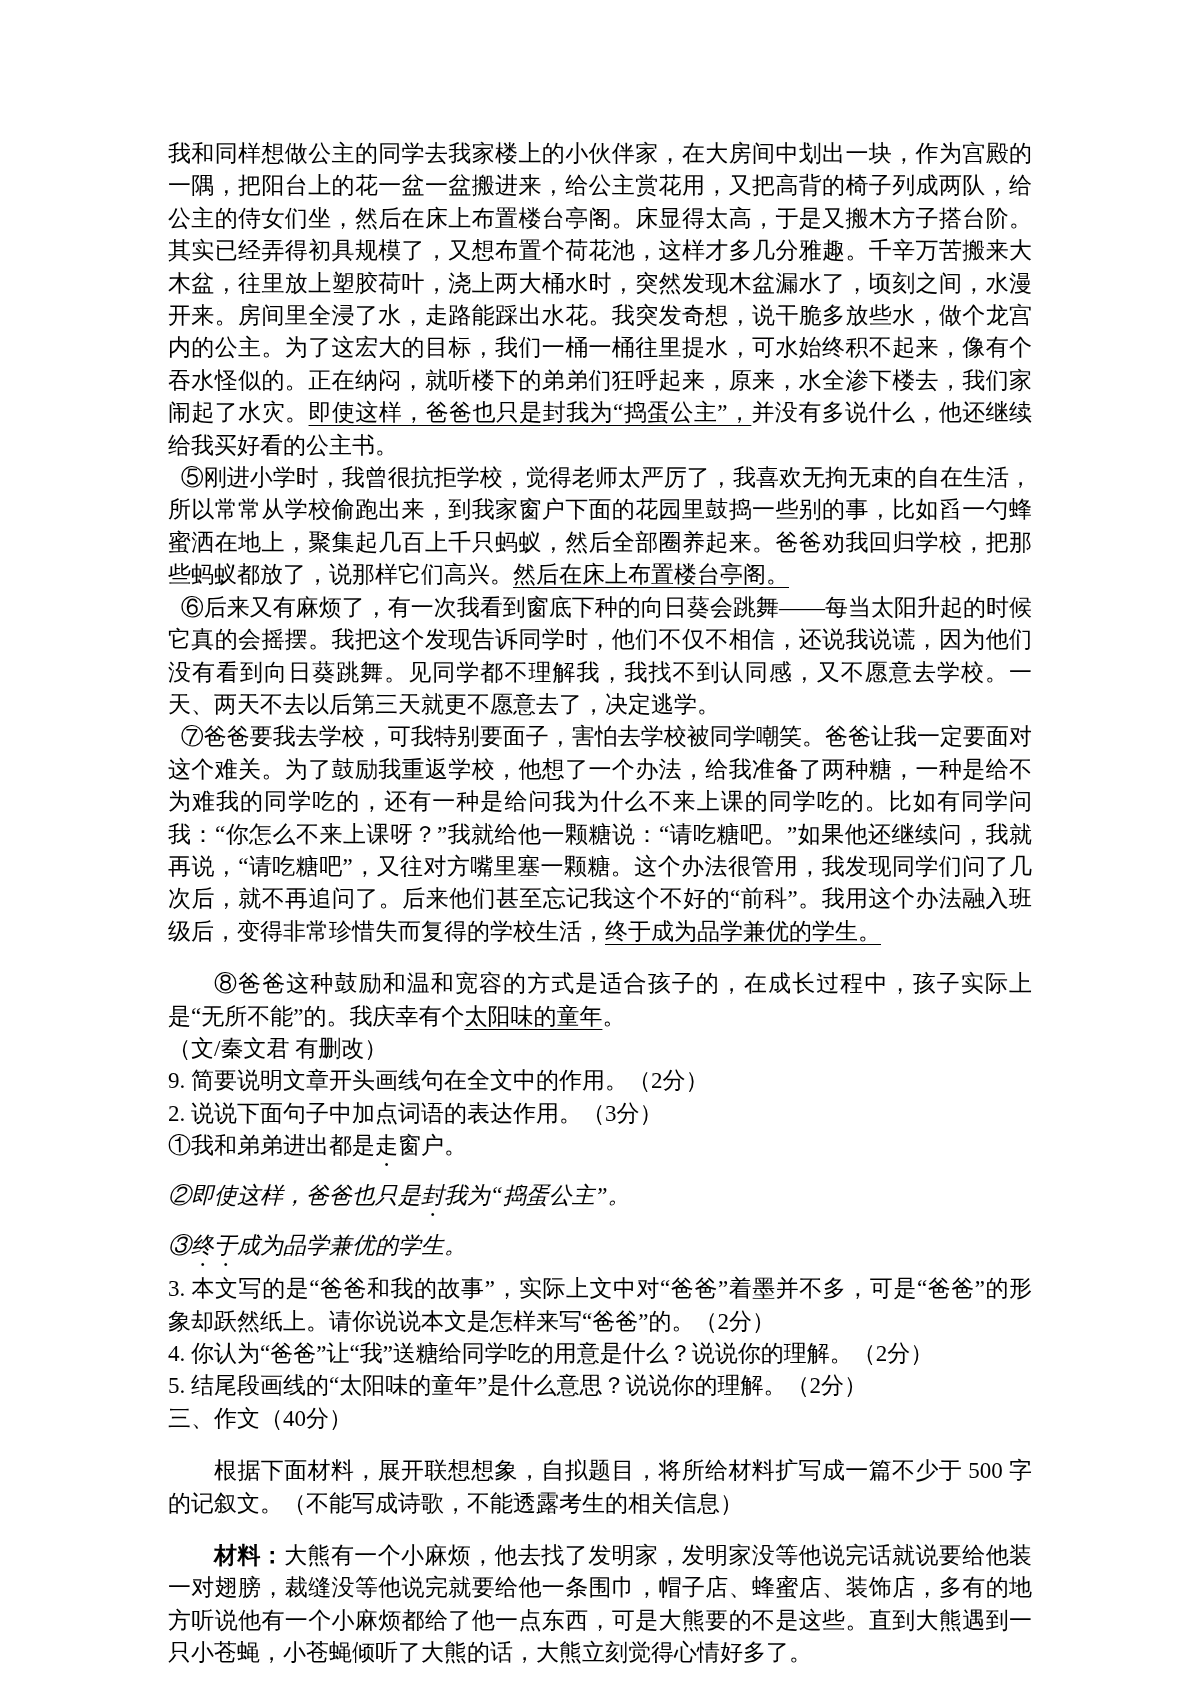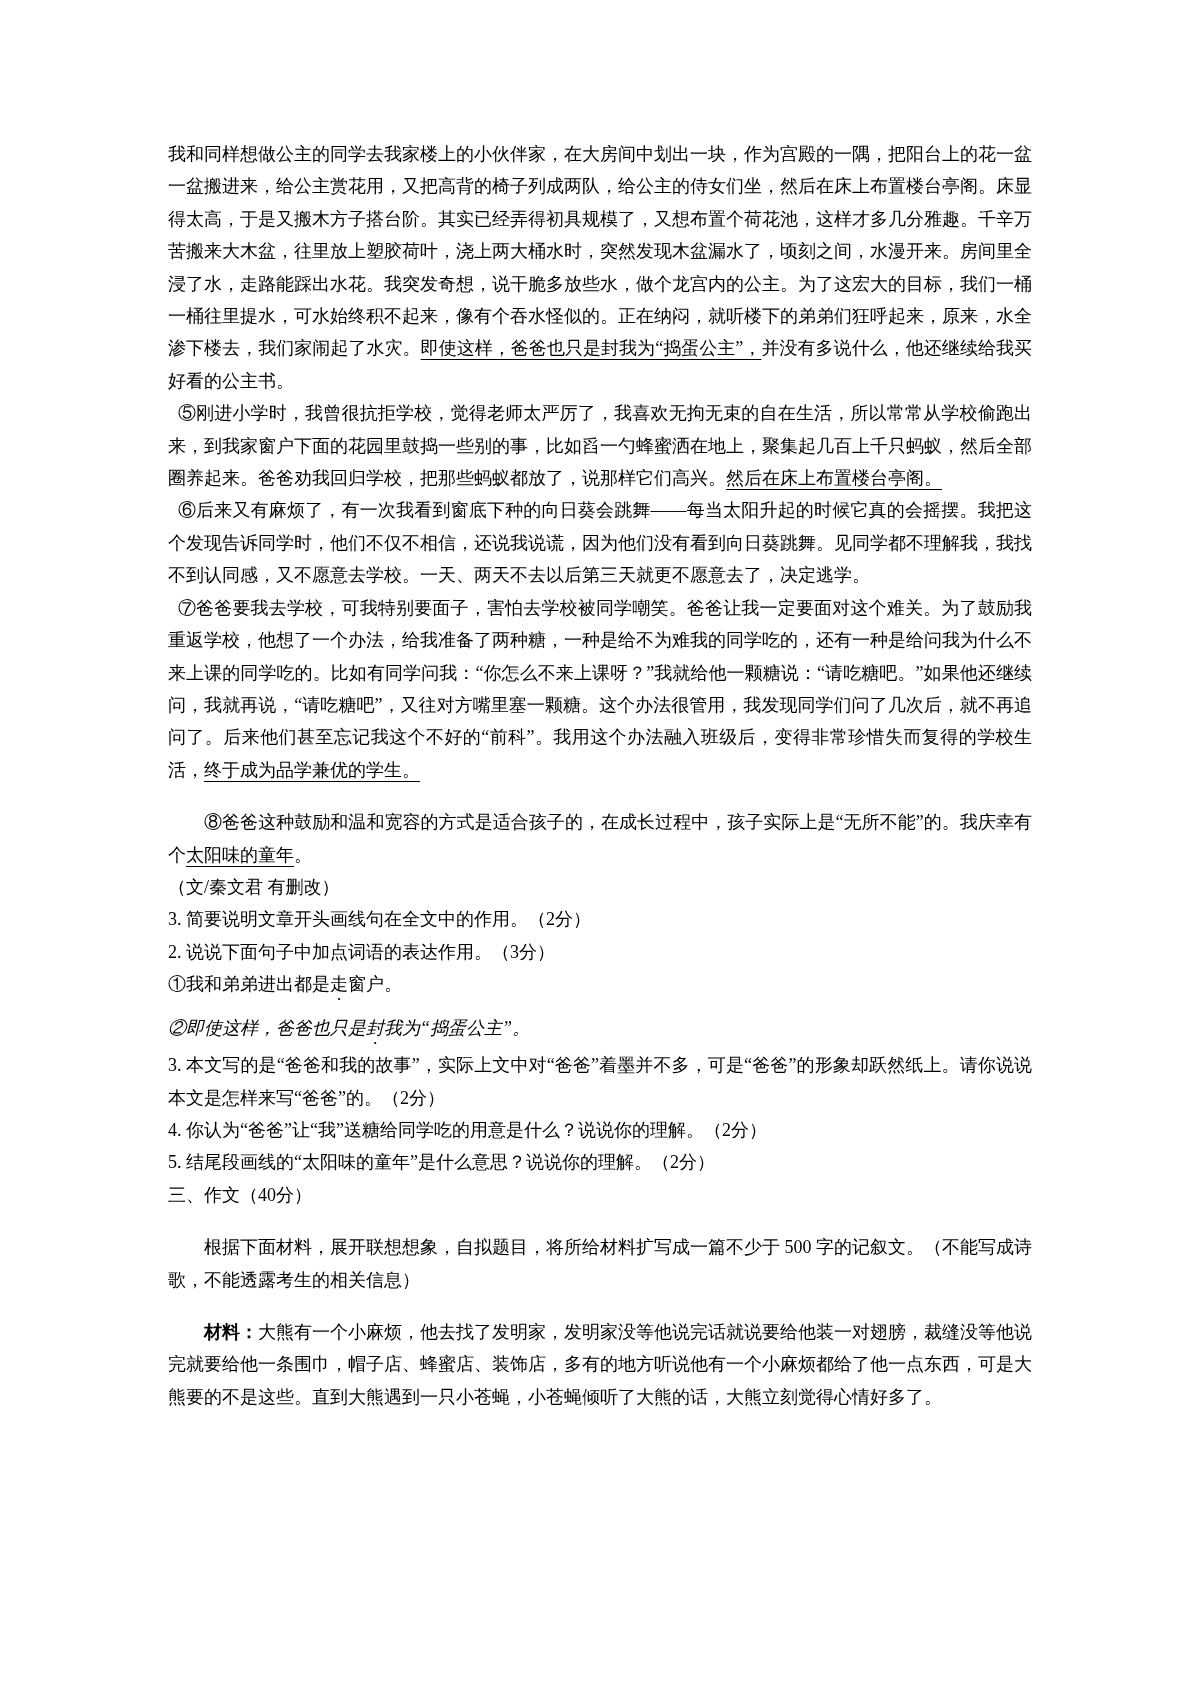--- a/index.html
+++ b/index.html
@@ -10,21 +10,21 @@
     position: relative;
     background: #ffffff;
     color: #000000;
     font-family: "Liberation Serif", "DejaVu Serif", serif;
   }
   .content {
     position: absolute;
     left: 168px;
     top: 138px;
     width: 864px;
-    font-size: 18px;
+    font-size: 23px;
     line-height: 32.4px;
     text-align: justify;
   }
   p { margin: 0; }
   .ind1 { text-indent: 0.55em; }
   .ind2 { text-indent: 2em; margin-top: 20px; }
   .u {
     text-decoration: underline;
     text-underline-offset: 5px;
     text-decoration-thickness: 1px;
@@ -53,28 +53,29 @@
   <p class="para ind1"><span>⑤刚进小学时，我曾很抗拒学校，觉得老师太严厉了，我喜欢无拘无束的自在生活，所以常常从学校偷跑出来，到我家窗户下面的花园里鼓捣一些别的事，比如舀一勺蜂蜜洒在地上，聚集起几百上千只蚂蚁，然后全部圈养起来。爸爸劝我回归学校，把那些蚂蚁都放了，说那样它们高兴。</span><span class="u">然后在床上布置楼台亭阁。</span></p>
 
   <p class="para ind1">⑥后来又有麻烦了，有一次我看到窗底下种的向日葵会跳舞——每当太阳升起的时候它真的会摇摆。我把这个发现告诉同学时，他们不仅不相信，还说我说谎，因为他们没有看到向日葵跳舞。见同学都不理解我，我找不到认同感，又不愿意去学校。一天、两天不去以后第三天就更不愿意去了，决定逃学。</p>
 
   <p class="para ind1"><span>⑦爸爸要我去学校，可我特别要面子，害怕去学校被同学嘲笑。爸爸让我一定要面对这个难关。为了鼓励我重返学校，他想了一个办法，给我准备了两种糖，一种是给不为难我的同学吃的，还有一种是给问我为什么不来上课的同学吃的。比如有同学问我：“你怎么不来上课呀？”我就给他一颗糖说：“请吃糖吧。”如果他还继续问，我就再说，“请吃糖吧”，又往对方嘴里塞一颗糖。这个办法很管用，我发现同学们问了几次后，就不再追问了。后来他们甚至忘记我这个不好的“前科”。我用这个办法融入班级后，变得非常珍惜失而复得的学校生活，</span><span class="u">终于成为品学兼优的学生。</span></p>
 
   <p class="para ind2"><span>⑧爸爸这种鼓励和温和宽容的方式是适合孩子的，在成长过程中，孩子实际上是“无所不能”的。我庆幸有个</span><span class="u">太阳味的童年</span><span>。</span></p>
 
   <p class="attribution">（文/秦文君 有删改）</p>
 
-  <p class="question">3. 简要说明文章开头画线句在全文中的作用。（2分）</p>
+  <p class="question">9. 简要说明文章开头画线句在全文中的作用。（2分）</p>
 
   <p class="question">2. 说说下面句子中加点词语的表达作用。（3分）</p>
 
   <p class="subitem"><span>①我和弟弟进出都是</span><span class="emdot">走</span><span>窗户。</span></p>
 
   <p class="subitem"><span>②即使这样，爸爸也只是</span><span class="emdot">封</span><span>我为“捣蛋公主”。</span></p>
 
+  <p class="subitem"><span>③</span><span class="emdot">终于</span><span>成为品学兼优的学生。</span></p>
 
   <p class="question">3. 本文写的是“爸爸和我的故事”，实际上文中对“爸爸”着墨并不多，可是“爸爸”的形象却跃然纸上。请你说说本文是怎样来写“爸爸”的。（2分）</p>
 
   <p class="question">4. 你认为“爸爸”让“我”送糖给同学吃的用意是什么？说说你的理解。（2分）</p>
 
   <p class="question">5. 结尾段画线的“太阳味的童年”是什么意思？说说你的理解。（2分）</p>
 
 
   <p class="section-heading">三、作文（40分）</p>
 

